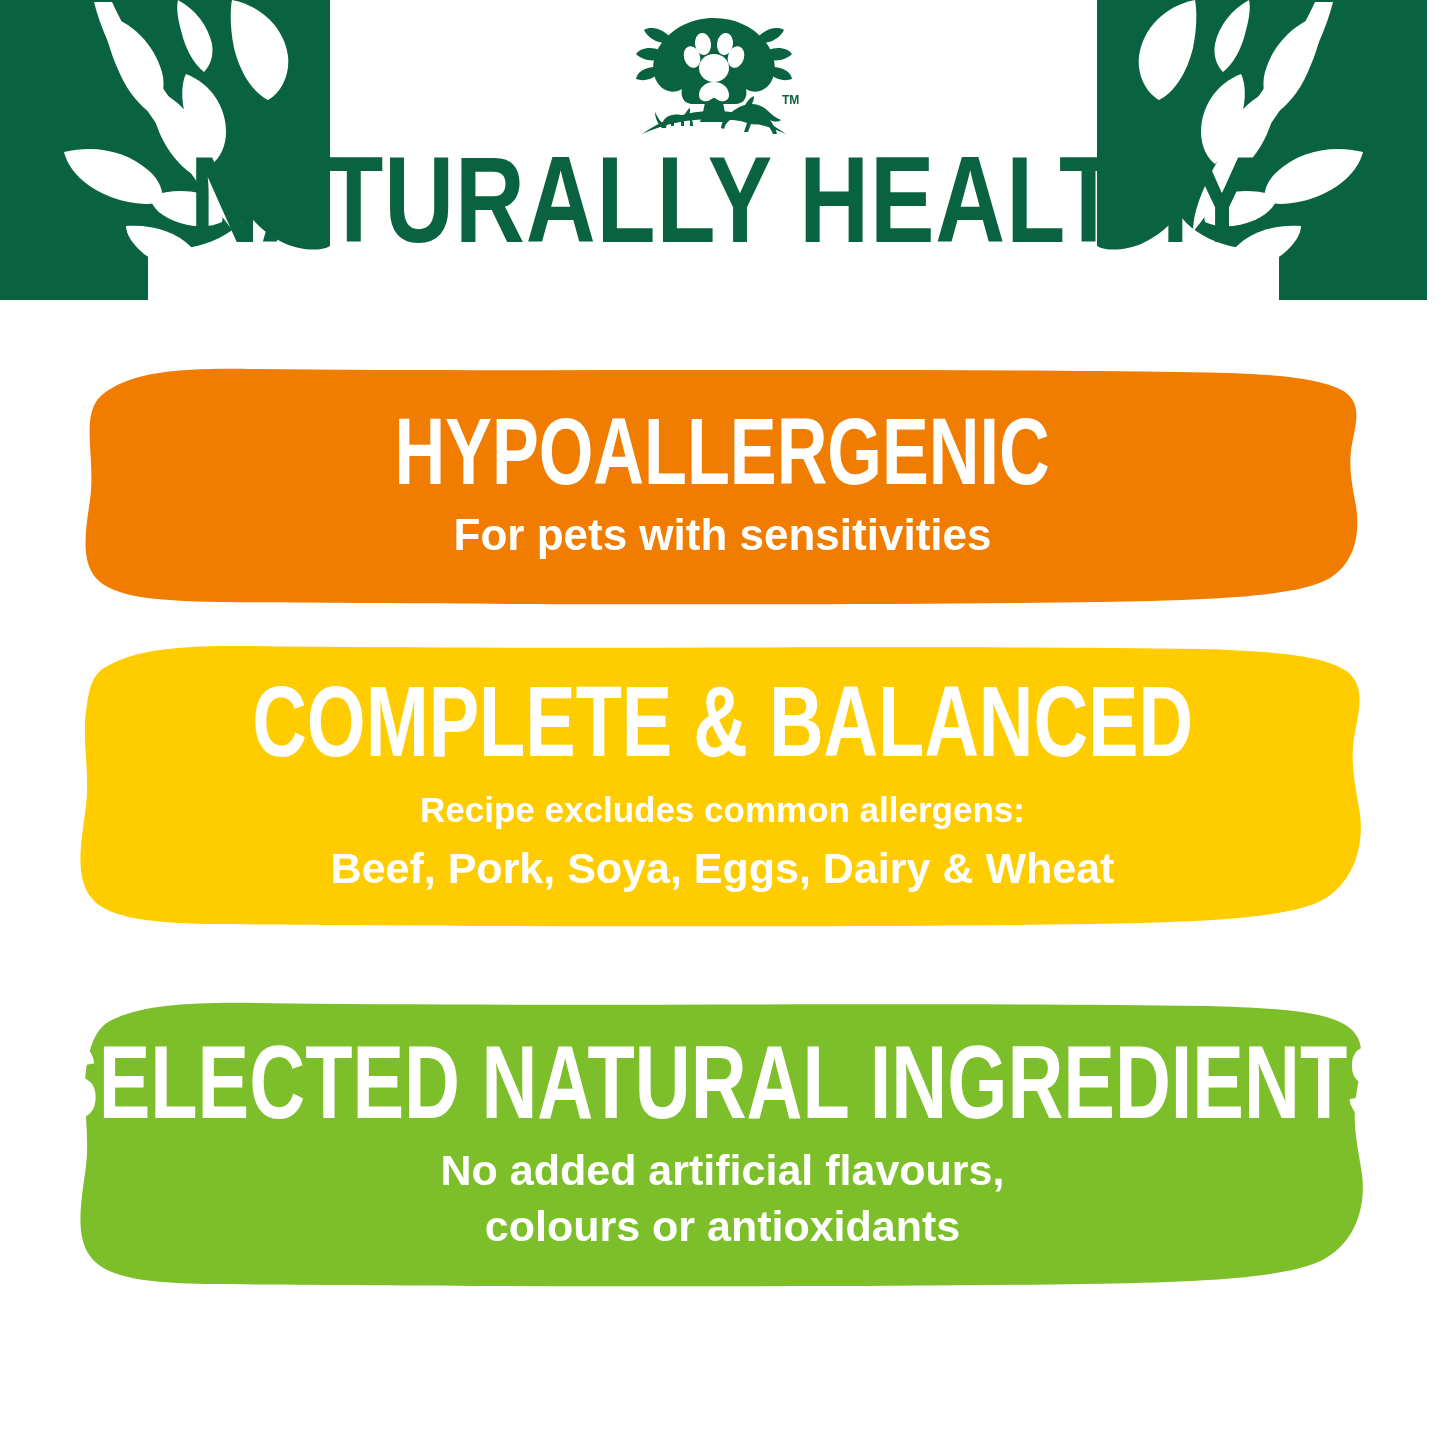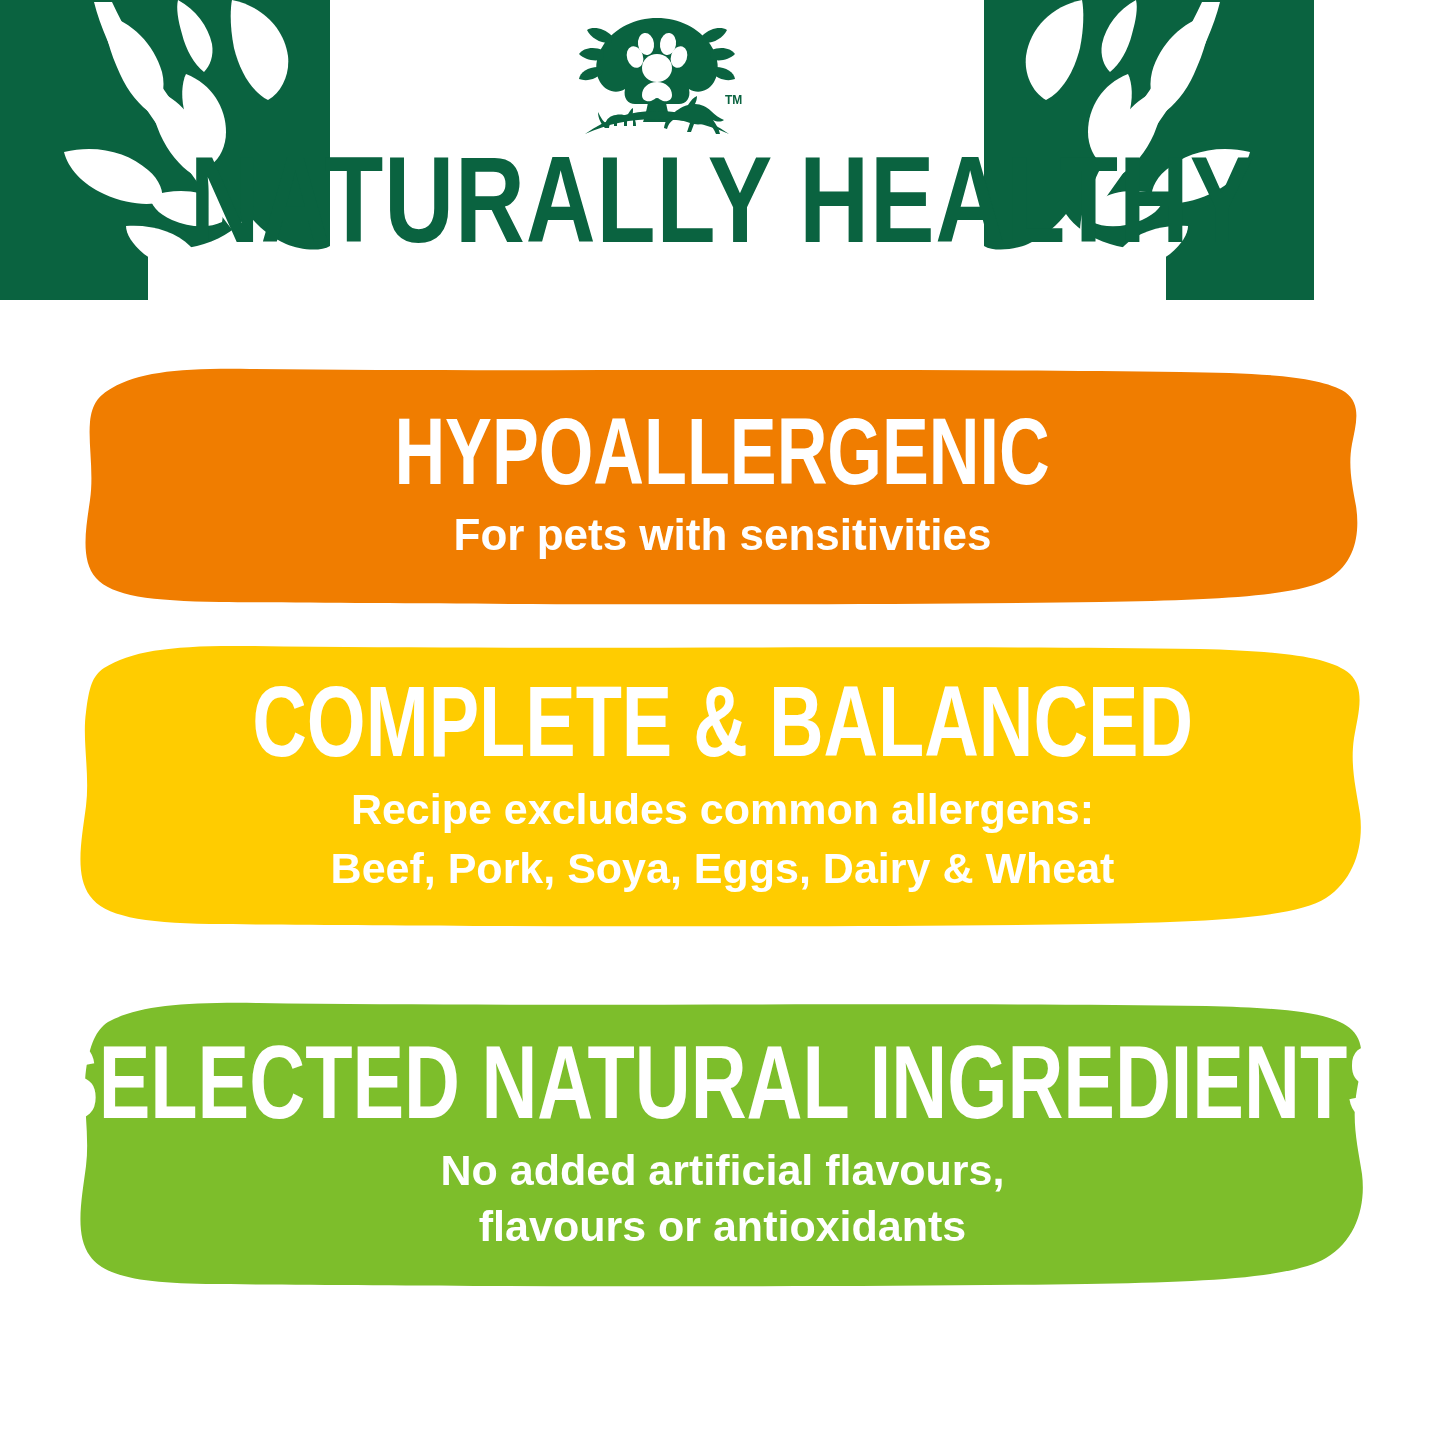--- a/index.html
+++ b/index.html
@@ -6,21 +6,21 @@
   body{
     width:1445px;height:1445px;
     background:#ffffff;
     font-family:"Liberation Sans", sans-serif;
     overflow:hidden;
     position:relative;
   }
 
   
   #header{
-    position:absolute;left:0;top:0;width:1314px;height:300px;
+    position:absolute;left:0;top:0;width:1427px;height:300px;
   }
   .corner-svg{position:absolute;top:0;}
   #corner-left{left:0;}
   #corner-right{right:0;transform:scaleX(-1);}
 
   #logo-wrap{
     position:absolute;left:50%;top:12px;transform:translateX(-50%);
     width:180px;height:125px;
   }
 
@@ -66,21 +66,21 @@
   }
 
   
   #banner-hypoallergenic{top:366px;height:242px;}
   #banner-hypoallergenic .b-title{font-size:78px;line-height:80px;}
   #banner-hypoallergenic .b-sub{font-size:44px;line-height:54px;margin-top:16px;}
 
   
   #banner-complete{top:642px;height:290px;}
   #banner-complete .b-title{font-size:84px;line-height:86px;}
-  #banner-complete .b-sub{font-size:43px;line-height:55px;margin-top:18px;}
+  #banner-complete .b-sub{font-size:35px;line-height:55px;margin-top:18px;}
   #banner-complete .b-sub-2{font-size:43px;line-height:55px;}
 
   
   #banner-selected{top:1000px;height:292px;}
   #banner-selected .b-title{font-size:86px;line-height:88px;}
   #banner-selected .b-sub{font-size:43px;line-height:56px;margin-top:16px;}
   #banner-selected .b-sub-2{font-size:43px;line-height:56px;}
 </style>
 </head>
 <body>
@@ -278,15 +278,15 @@
              C1292 278 1206 282 1086 284
              C806 288 406 286 206 284
              C140 283 104 276 90 256
              C74 234 82 198 86 166
              C90 134 82 100 86 70
              C90 44 96 30 108 22 Z" fill="#7DBE2B"></path>
   </svg>
   <div class="content">
     <div class="b-title">SELECTED NATURAL INGREDIENTS</div>
     <div class="b-sub">No added artificial flavours,</div>
-    <div class="b-sub-2 b-sub" style="margin-top:0">flavours or antioxidants</div>
+    <div class="b-sub-2 b-sub" style="margin-top:0">colours or antioxidants</div>
   </div>
 </div>
 
 </body></html>

